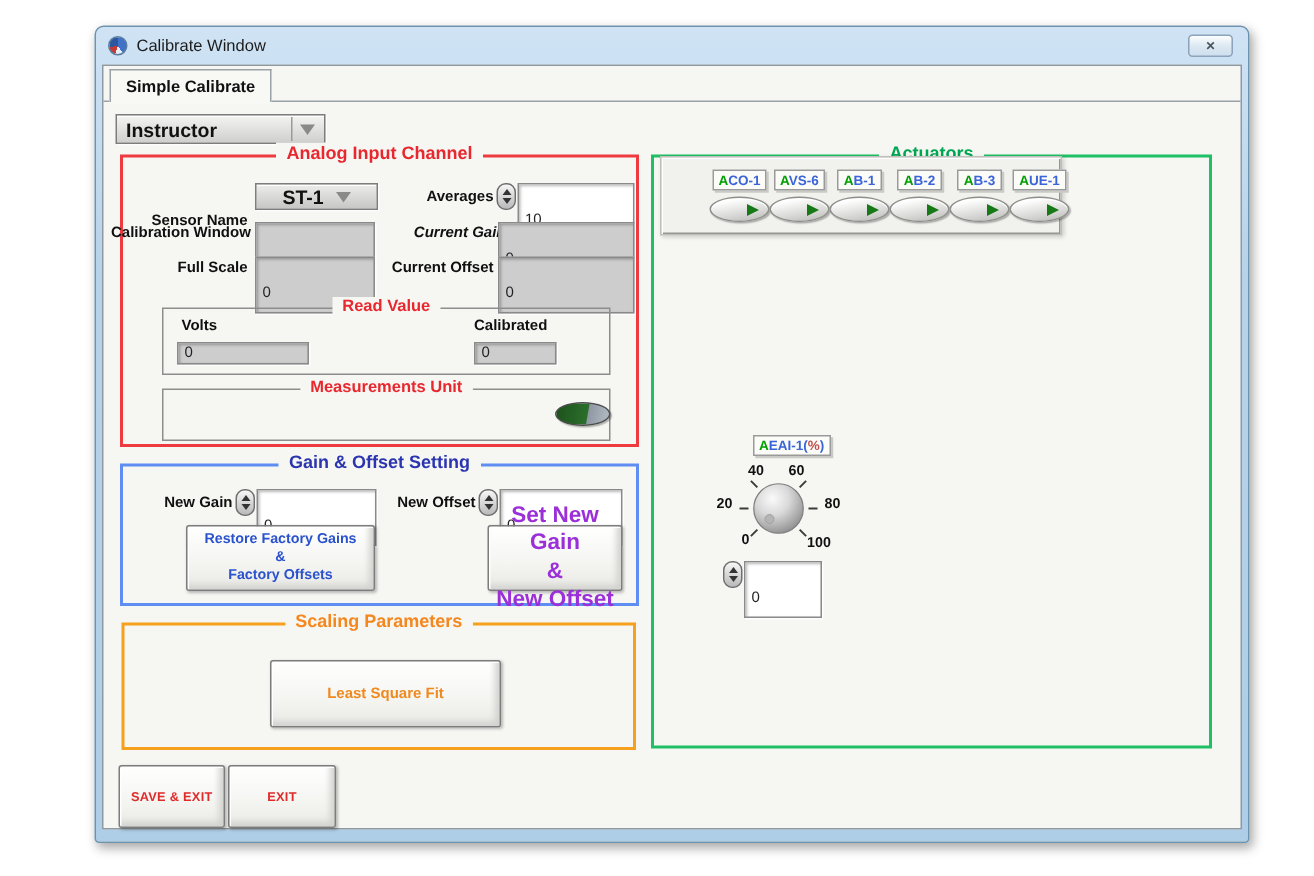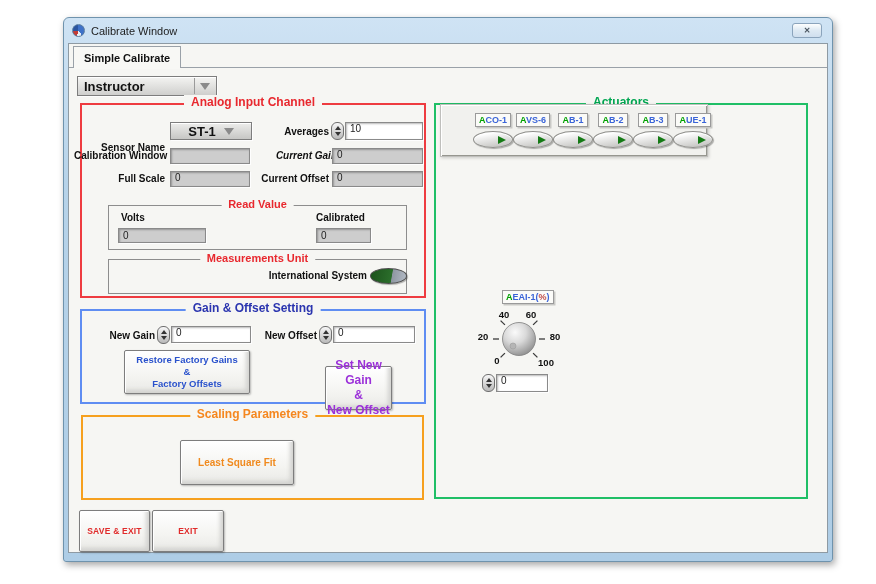--- a/index.html
+++ b/index.html
@@ -24,21 +24,21 @@
 
   
   .tabbar{position:absolute;left:0;top:0;right:0;height:24px;border-bottom:1px solid #9aa1a8;}
   .tab{position:absolute;left:4px;top:2px;height:22px;padding:0 10px;background:#f8f8f5;
     border:1px solid #9aa1a8;border-bottom:none;display:flex;align-items:center;
     font-size:11px;font-weight:bold;color:#111;z-index:2;margin-bottom:-1px;box-shadow:0 1px 0 #f8f8f5;}
 
   
   .lbl{position:absolute;font-size:10px;font-weight:bold;color:#101010;text-align:right;white-space:nowrap;}
   .field{position:absolute;border:1px solid #8a8a8a;background:#cdcdcd;font-size:10px;color:#222;
-    padding:0 4px;box-shadow:inset 1px 1px 2px rgba(0,0,0,.28),1px 1px 0 rgba(255,255,255,.9);}
+    padding:18px 4px;box-shadow:inset 1px 1px 2px rgba(0,0,0,.28),1px 1px 0 rgba(255,255,255,.9);}
   .field.white{background:#ffffff;}
   .groupbox{position:absolute;border:2px solid #000;}
   .grouptitle{position:absolute;top:-10px;left:50%;transform:translateX(-50%);
     background:#f6f6f3;padding:0 7px;font-size:12px;font-weight:bold;white-space:nowrap;}
   .subtitle{font-size:11px;}
   .spinner{position:absolute;width:13px;height:18px;border:1px solid #6f6f6f;border-radius:6px;
     background:linear-gradient(#f7f7f7,#b9b9b9);display:flex;flex-direction:column;align-items:center;justify-content:center;gap:2px;}
   .sp-up{width:0;height:0;border-left:3px solid transparent;border-right:3px solid transparent;border-bottom:4px solid #333;}
   .sp-down{width:0;height:0;border-left:3px solid transparent;border-right:3px solid transparent;border-top:4px solid #333;}
   .dropdown{position:absolute;border:1px solid #7d7d7d;background:linear-gradient(#f4f4f2,#cfcfcd);
@@ -134,21 +134,20 @@
       <div class="groupbox" style="left:39px;top:161px;width:299px;height:45px;border-width:1px;border-color:#8d8d8d;">
         <div class="grouptitle subtitle" style="color:#e8282e;top:-8px;">Read Value</div>
         <div class="lbl" style="left:12px;top:6px;text-align:right;">Volts</div>
         <div class="lbl" style="left:207px;top:6px;text-align:right;">Calibrated</div>
         <div class="field" style="left:9px;top:22px;width:88px;height:15px;padding:1px 4px;">0</div>
         <div class="field" style="left:207px;top:22px;width:55px;height:15px;padding:1px 4px;">0</div>
       </div>
 
       <div class="groupbox" style="left:39px;top:215px;width:299px;height:35px;border-width:1px;border-color:#8d8d8d;">
         <div class="grouptitle subtitle" style="color:#e8282e;top:-8px;">Measurements Unit</div>
-        <div class="lbl" style="left:60px;top:10px;width:198px;">International System</div>
         <div class="toggle" style="left:261px;top:8px;"></div>
       </div>
 
       <div class="groupbox" style="left:11px;top:265px;width:346px;height:95px;border-color:#5f8df2;">
         <div class="grouptitle" style="color:#2b35af;">Gain &amp; Offset Setting</div>
       </div>
 
       <div class="lbl" style="left:16px;top:286px;width:70px;">New Gain</div>
       <div class="spinner" style="left:88px;top:282px;">
         <div class="sp-up"></div>
@@ -159,28 +158,28 @@
       <div class="lbl" style="left:178px;top:286px;width:70px;">New Offset</div>
       <div class="spinner" style="left:250px;top:282px;">
         <div class="sp-up"></div>
         <div class="sp-down"></div>
       </div>
       <div class="field white" style="left:264px;top:282px;width:82px;height:17px;">0</div>
 
       <div class="btn multiline" style="left:55px;top:306px;width:126px;height:44px;font-size:9.5px;color:#2a52cc;">Restore  Factory Gains
 &amp;
 Factory Offsets</div>
-      <div class="btn multiline" style="left:256px;top:306px;width:67px;height:44px;font-size:12px;color:#9b30d9;margin-top:16px;">Set  New Gain
+      <div class="btn multiline" style="left:256px;top:306px;width:90px;height:44px;font-size:15px;color:#9b30d9;">Set  New Gain
 &amp;
 New Offset</div>
 
       <div class="groupbox" style="left:12px;top:371px;width:343px;height:85px;border-color:#f6a01e;">
         <div class="grouptitle" style="color:#f5871f;">Scaling Parameters</div>
       </div>
-      <div class="btn" style="left:111px;top:396px;width:114px;height:45px;font-size:10px;color:#f08a1e;">Least Square Fit</div>
+      <div class="btn" style="left:111px;top:396px;width:154px;height:45px;font-size:10px;color:#f08a1e;">Least Square Fit</div>
 
       <div class="groupbox" style="left:365px;top:59px;width:374px;height:396px;border-color:#1fbf66;">
         <div class="grouptitle" style="color:#00a651;">Actuators</div>
       </div>
 
       <div class="act-panel" style="left:371px;top:60px;width:268px;height:53px;padding-left:32px;">
         <div class="act-item">
           <div class="io-label"><span class="io-prefix">A</span><span class="io-rest">CO-1</span></div>
           <div class="oval-btn">
               <div class="play-icon"></div>

